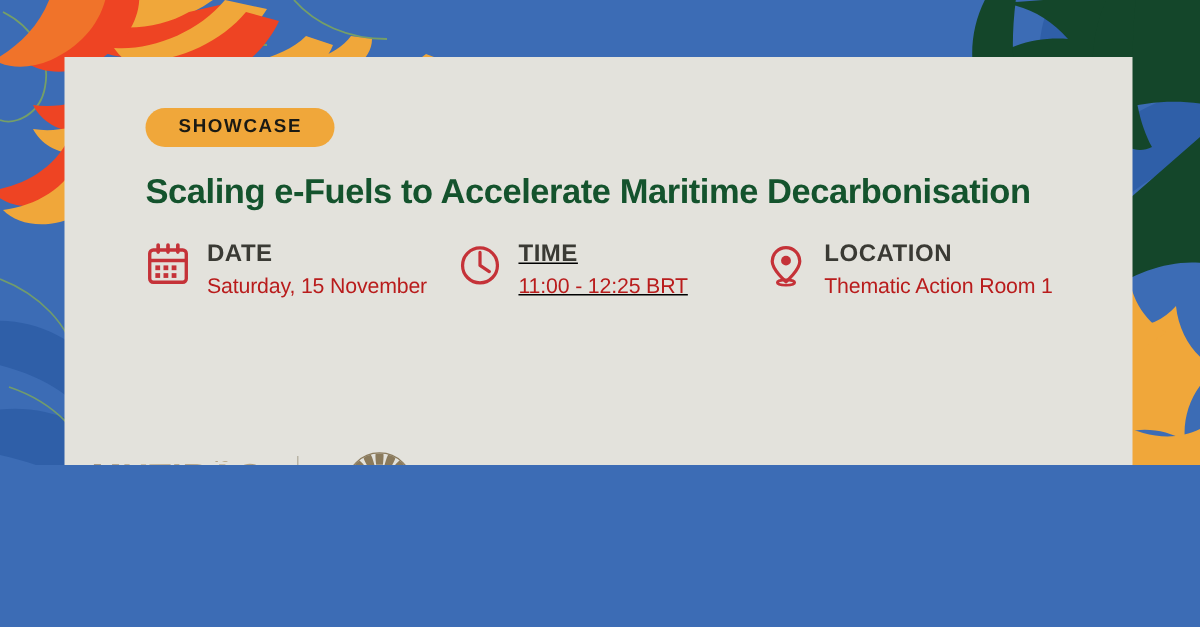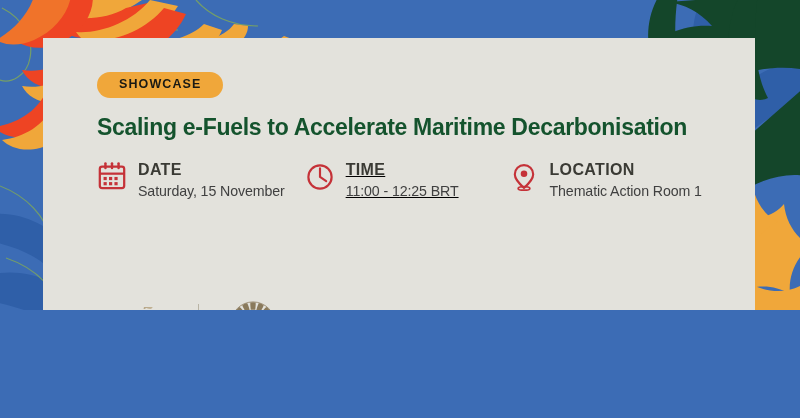--- a/index.html
+++ b/index.html
@@ -63,21 +63,21 @@
   .info-icon{
     width:30px;height:32px;flex:0 0 30px;margin-right:11px;margin-top:1px;
     display:block;
   }
   .info-text{padding-top:1px;}
   .info-label{
     font-size:16px;font-weight:bold;color:#3A3A34;letter-spacing:0.35px;
     line-height:1.25;
   }
   .info-value{
-    font-size:14.2px;color:#404040;line-height:1.35;margin-top:2px;
+    font-size:14.2px;color:#b91c1c;line-height:1.35;margin-top:2px;
     letter-spacing:-0.1px;white-space:nowrap;
   }
 
   
   .logos{
     position:absolute;left:118px;top:305px;
     display:flex;align-items:center;z-index:6;
   }
   .mutirao-block{display:flex;flex-direction:column;align-items:center;}
   .mutirao{

